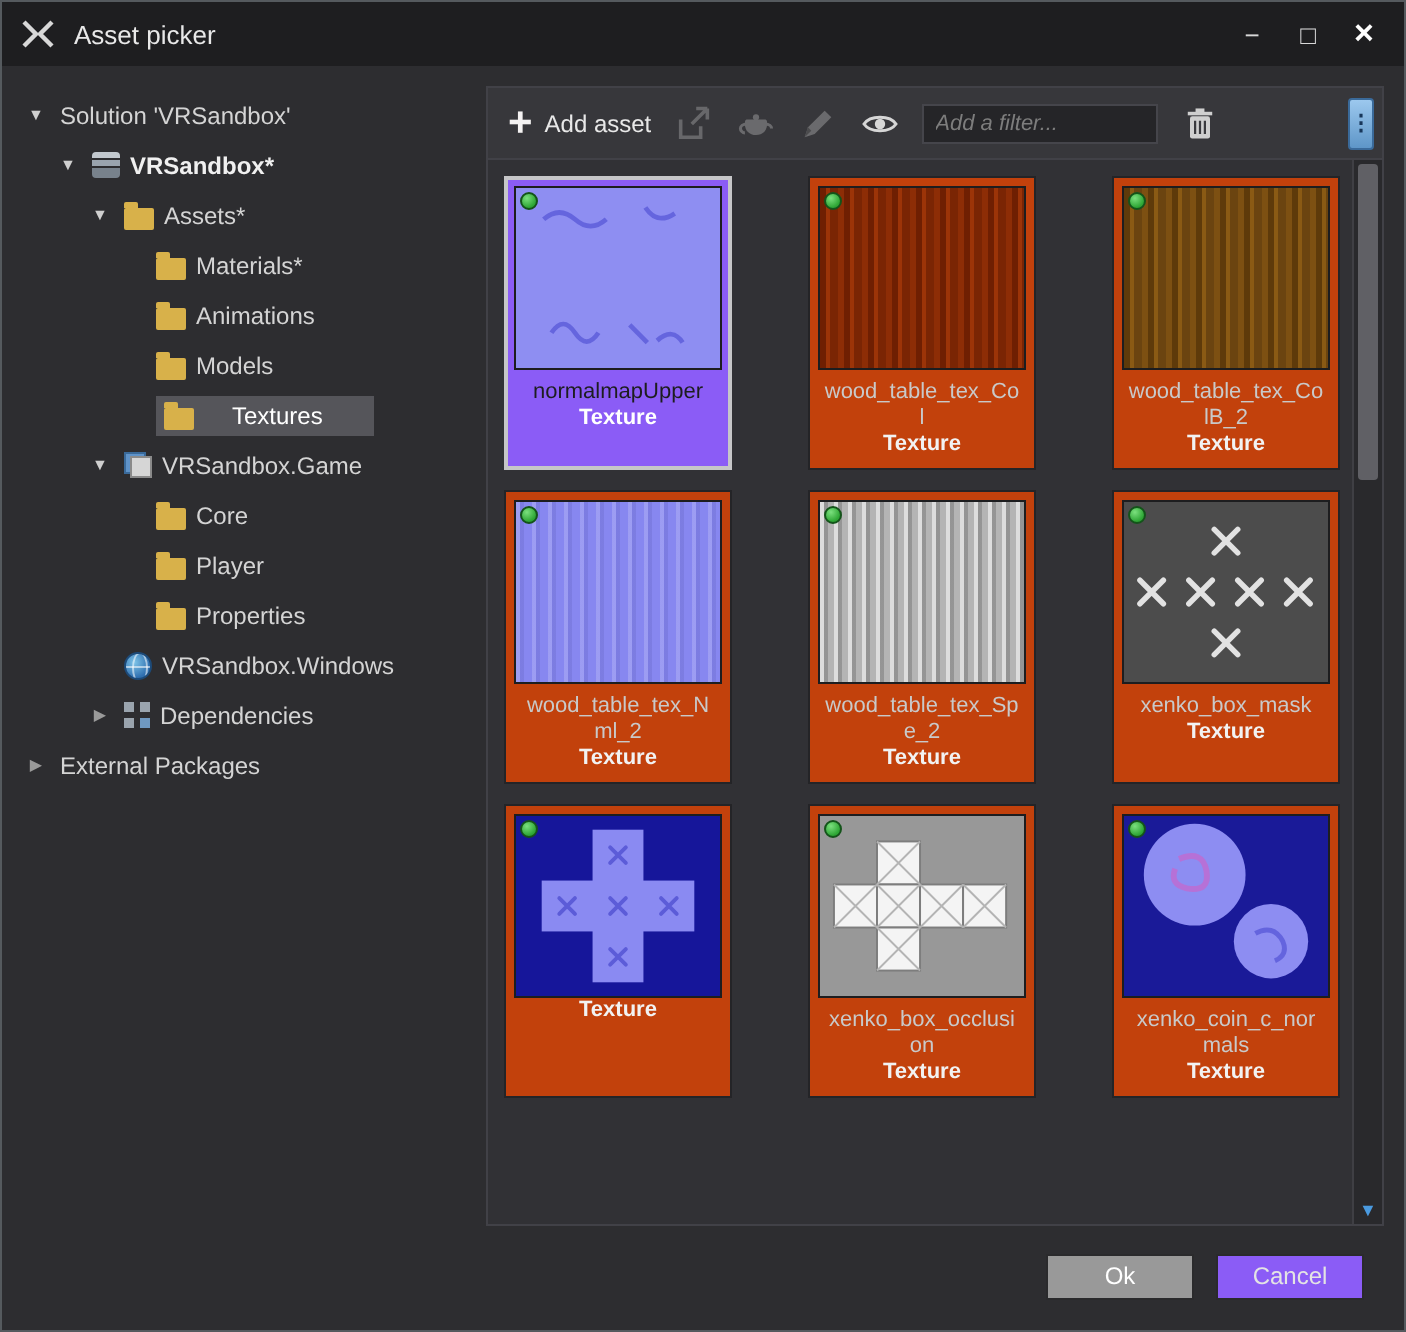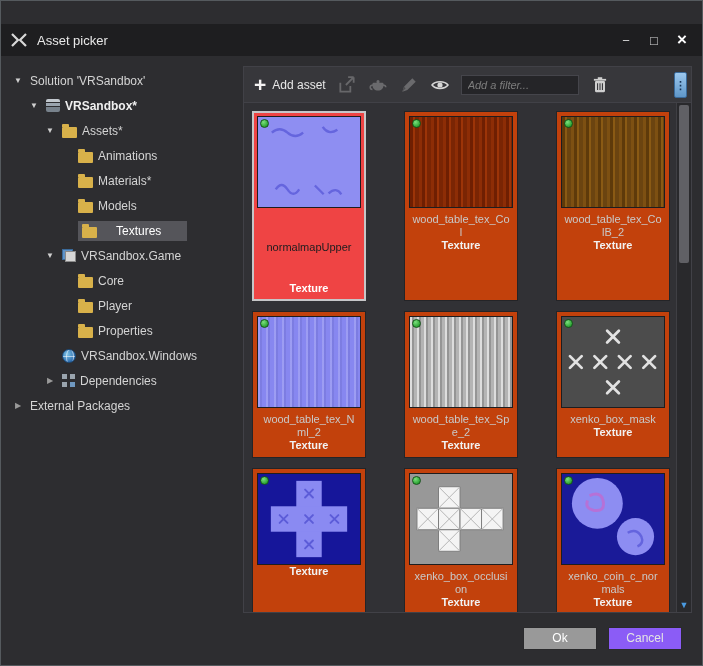--- a/index.html
+++ b/index.html
@@ -4,21 +4,21 @@
 <style>
   * { box-sizing: border-box; margin: 0; padding: 0; }
   html,body { width:703px; height:666px; background:#222; }
   body { font-family:"Liberation Sans", sans-serif; }
 
   .window { width:703px; height:666px; background:#2d2d30; border:1px solid #555a5e;
             display:flex; flex-direction:column; overflow:hidden; }
 
   
   .titlebar { height:32px; background:#1e1e20; display:flex; align-items:center;
-              padding:0 6px 0 8px; flex:0 0 auto;margin-top:23px; }
+              padding:0 6px 0 8px; flex:0 0 auto; }
   .logo { width:20px; height:20px; margin-right:8px; flex:0 0 auto; }
   .title { color:#e8e8e8; font-size:13px; flex:1; }
   .winbtn { width:28px; height:22px; display:flex; align-items:center; justify-content:center;
             color:#d8d8d8; font-size:13px; cursor:default; }
   .winbtn.close { font-size:17px; font-weight:bold; color:#fff; }
 
   
   .content { flex:1; display:flex; padding:10px 10px 0 6px; gap:8px; min-height:0; }
 
   
@@ -85,21 +85,21 @@
   .vscroll { width:15px; flex:0 0 auto; background:#29292c; border-left:1px solid #3f3f44;
              position:relative; }
   .vthumb { position:absolute; top:2px; left:2px; right:2px; height:158px;
             background:#606065; border-radius:2px; }
   .varrow { position:absolute; bottom:2px; left:0; right:0; text-align:center;
             font-size:9px; color:#4a9ae0; }
 
   
   .tile { width:114px; background:#c2410c; border:1px solid #242427; padding:4px 4px 6px;
           display:flex; flex-direction:column; align-items:center; cursor:default; }
-  .tile.selected { background:#ef4444; border:2px solid #c6c6c8; padding:3px 3px 5px;gap:28px; }
+  .tile.selected { background:#8b5cf6; border:2px solid #c6c6c8; padding:3px 3px 5px; }
   .thumb { width:104px; height:92px; position:relative; border:1px solid #1d1d1f;
            overflow:hidden; flex:0 0 auto; }
   .dot { position:absolute; top:2px; left:2px; width:9px; height:9px; border-radius:50%;
          background:radial-gradient(circle at 35% 30%, #7be07e, #2da534 70%);
          border:1px solid #14541a; z-index:2; }
   .tname { margin-top:5px; width:98px; font-size:11px; line-height:13px; color:#c9c9c9;
            text-align:center; word-break:break-all; }
   .tile.selected .tname { color:#1d1d1f; }
   .ttype { margin-top:0; font-size:11px; font-weight:bold; color:#f2f2f2; }
   .tile.selected .ttype { color:#fff; }
@@ -161,27 +161,27 @@
 
       <div class="trow lv2">
         <span class="exp">▼</span>
         <span class="folder"></span>
         <span class="tlabel">Assets*</span>
       </div>
 
       <div class="trow lv3">
         <span class="exp"></span>
         <span class="folder"></span>
+        <span class="tlabel">Materials*</span>
+      </div>
+
+      <div class="trow lv3">
+        <span class="exp"></span>
+        <span class="folder"></span>
         <span class="tlabel">Animations</span>
-      </div>
-
-      <div class="trow lv3">
-        <span class="exp"></span>
-        <span class="folder"></span>
-        <span class="tlabel">Materials*</span>
       </div>
 
       <div class="trow lv3">
         <span class="exp"></span>
         <span class="folder"></span>
         <span class="tlabel">Models</span>
       </div>
 
       <div class="trow lv3">
         <span class="exp"></span>

